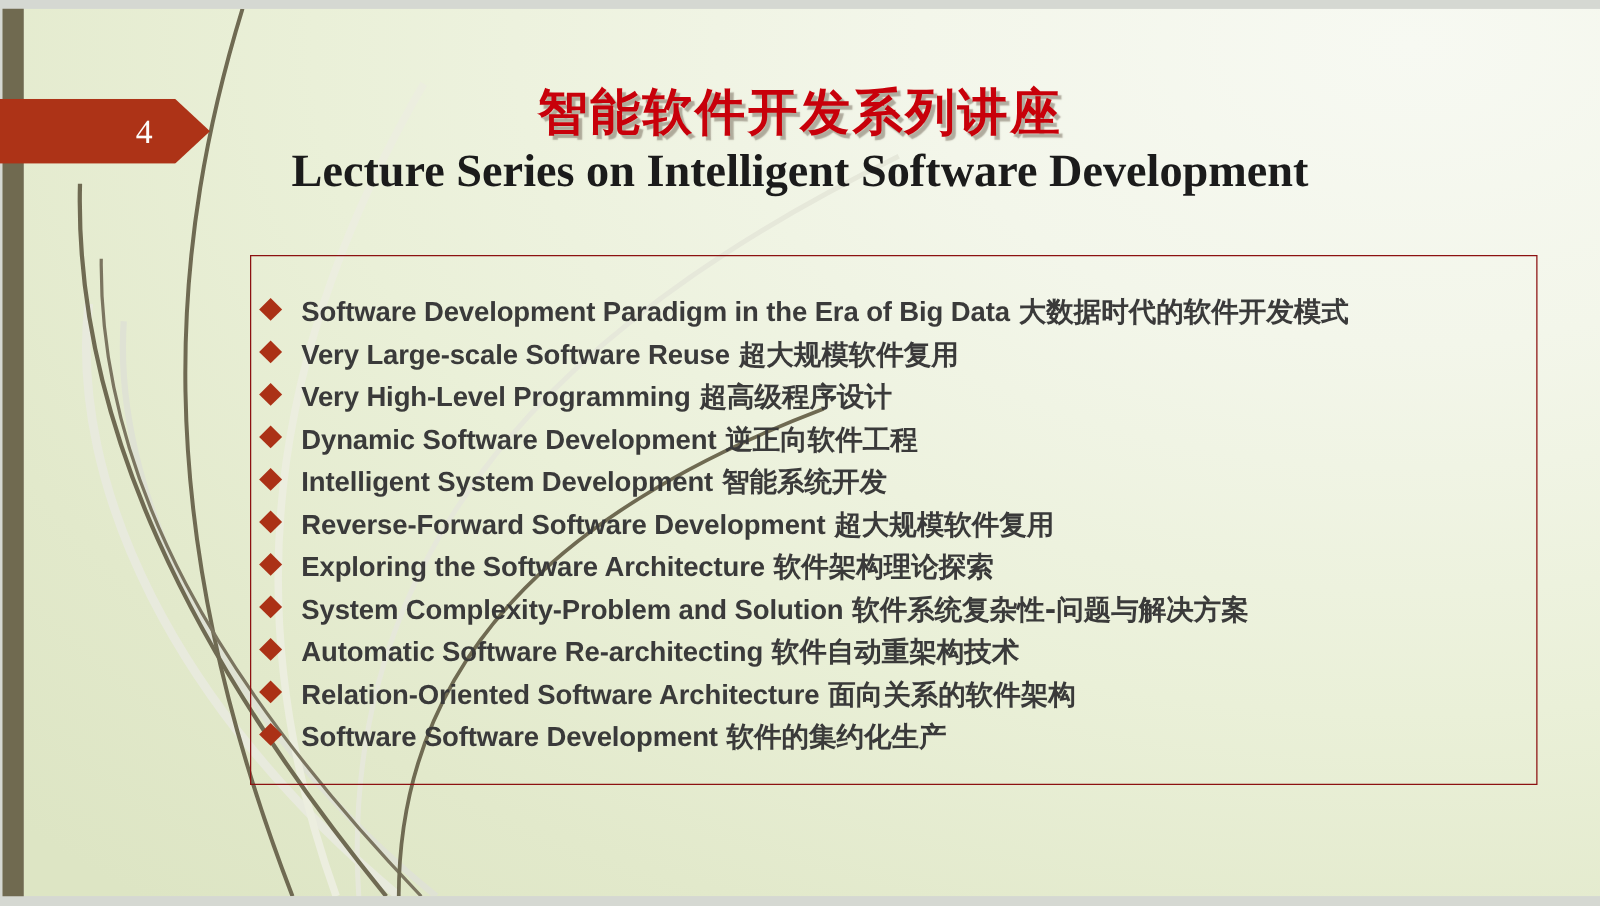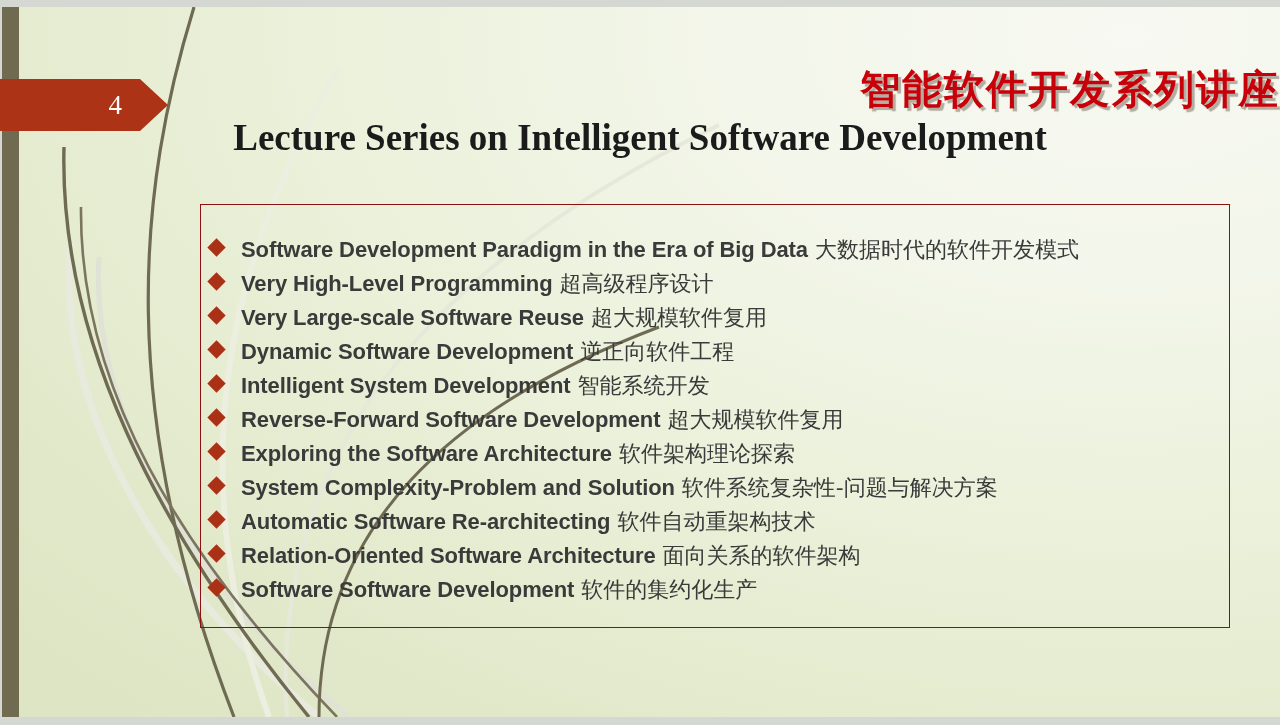--- a/index.html
+++ b/index.html
@@ -83,21 +83,21 @@
     font-family: "Liberation Serif", serif;
     font-size: 27px;
     font-weight: normal;
   }
 
   
   .title-cn {
     position: absolute;
     left: 0; top: 62px;
     width: 1280px;
-    text-align: right;
+    text-align: center;
     font-family: "DejaVu Sans", sans-serif;
     font-weight: bold;
     font-size: 40px;
     letter-spacing: 2px;
     color: #c8000a;
     text-shadow: 3px 3px 1px rgba(120,110,95,0.55);
   }
   .title-en {
     position: absolute;
     left: 0; top: 116px;
@@ -142,21 +142,21 @@
     font-family: "Liberation Sans", sans-serif;
     font-size: 22px;
     color: #3a3a3a;
     white-space: nowrap;
   }
   .bullet-en {
     font-weight: bold;
     letter-spacing: -0.1px;
   }
   .bullet-cn {
-    font-weight: normal;
+    font-weight: bold;
     font-family: "DejaVu Sans", sans-serif;
     font-size: 22px;
     margin-left: 7px;
   }
 </style>
 </head>
 <body>
 
 <div id="slide">
 
@@ -191,30 +191,30 @@
 
   <div class="bullet-list">
 
     <div class="bullet-row">
       <span class="bullet-diamond"></span>
       <span class="bullet-text"><span class="bullet-en">Software Development Paradigm in the Era of Big Data</span><span class="bullet-cn">大数据时代的软件开发模式</span></span>
     </div>
 
     <div class="bullet-row">
       <span class="bullet-diamond"></span>
+      <span class="bullet-text"><span class="bullet-en">Very Large-scale Software Reuse</span><span class="bullet-cn">超大规模软件复用</span></span>
+    </div>
+
+    <div class="bullet-row">
+      <span class="bullet-diamond"></span>
       <span class="bullet-text"><span class="bullet-en">Very High-Level Programming</span><span class="bullet-cn">超高级程序设计</span></span>
     </div>
 
     <div class="bullet-row">
       <span class="bullet-diamond"></span>
-      <span class="bullet-text"><span class="bullet-en">Very Large-scale Software Reuse</span><span class="bullet-cn">超大规模软件复用</span></span>
-    </div>
-
-    <div class="bullet-row">
-      <span class="bullet-diamond"></span>
       <span class="bullet-text"><span class="bullet-en">Dynamic Software Development</span><span class="bullet-cn">逆正向软件工程</span></span>
     </div>
 
     <div class="bullet-row">
       <span class="bullet-diamond"></span>
       <span class="bullet-text"><span class="bullet-en">Intelligent System Development</span><span class="bullet-cn">智能系统开发</span></span>
     </div>
 
     <div class="bullet-row">
       <span class="bullet-diamond"></span>

